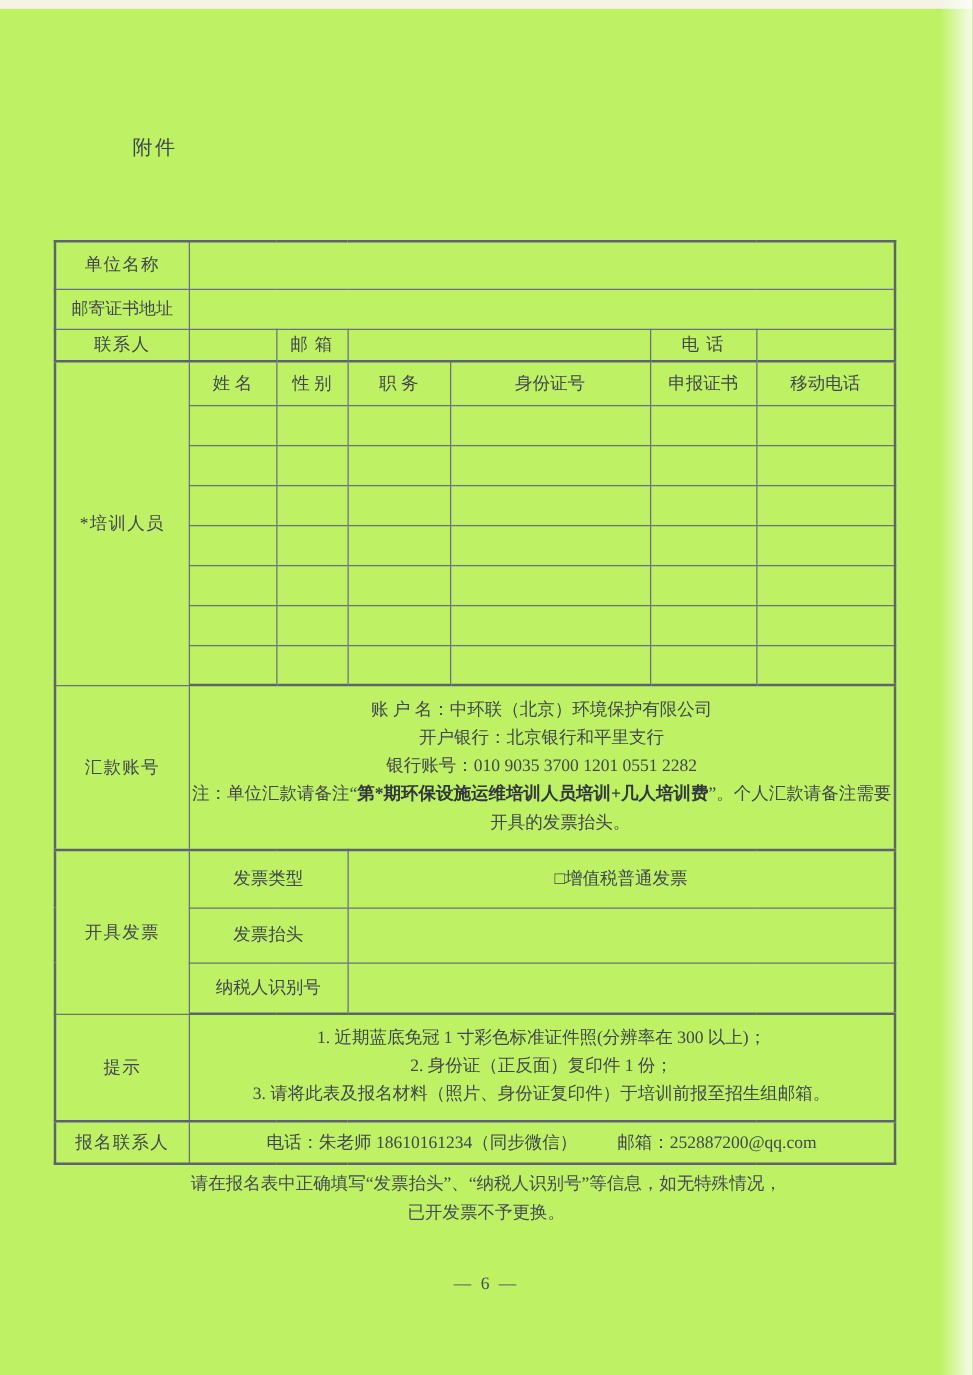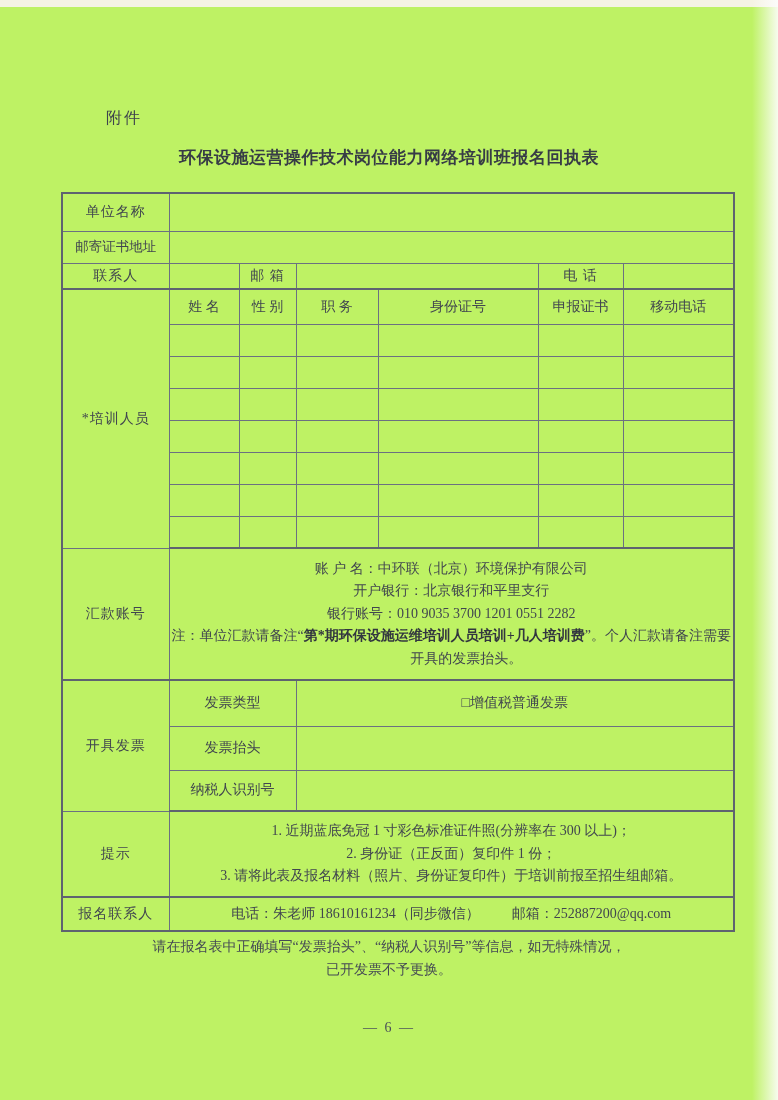--- a/index.html
+++ b/index.html
@@ -26,21 +26,21 @@
   .attachment{
     position:absolute;left:106px;top:108px;
     font-size:16px;letter-spacing:2px;
   }
   .doc-title{
     position:absolute;left:0;top:146px;width:100%;
     text-align:center;font-weight:bold;font-size:17px;letter-spacing:0.5px;
     color:#373c46;
   }
   table.form{
-    position:absolute;left:61px;top:192px;
+    position:absolute;left:43px;top:192px;
     width:672px;
     border-collapse:collapse;
     table-layout:fixed;
     border:2px solid #5e6370;
     font-size:14px;
     color:#41464f;
   }
   table.form td{
     border:1px solid #6b7181;
     padding:0;
@@ -88,21 +88,20 @@
   }
 </style>
 </head>
 <body>
 
 <div class="page">
   <div class="scan-top"></div>
   <div class="scan-right"></div>
 
   <div class="attachment">附件</div>
-  <div class="doc-title">环保设施运营操作技术岗位能力网络培训班报名回执表</div>
 
   <table class="form">
     <colgroup>
       <col style="width:107px">
         <col style="width:70px">
         <col style="width:57px">
       <col style="width:82px">
         <col style="width:160px">
         <col style="width:85px">
       <col style="width:111px">

